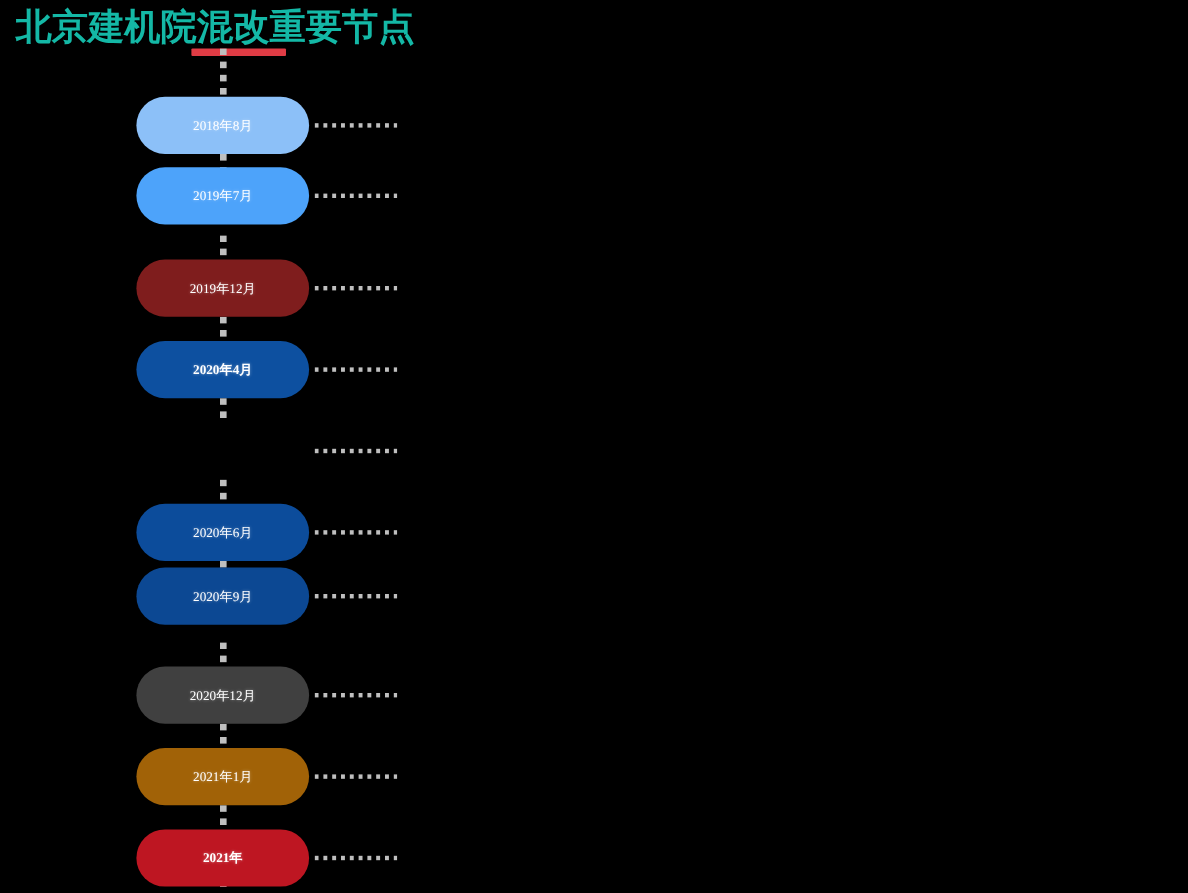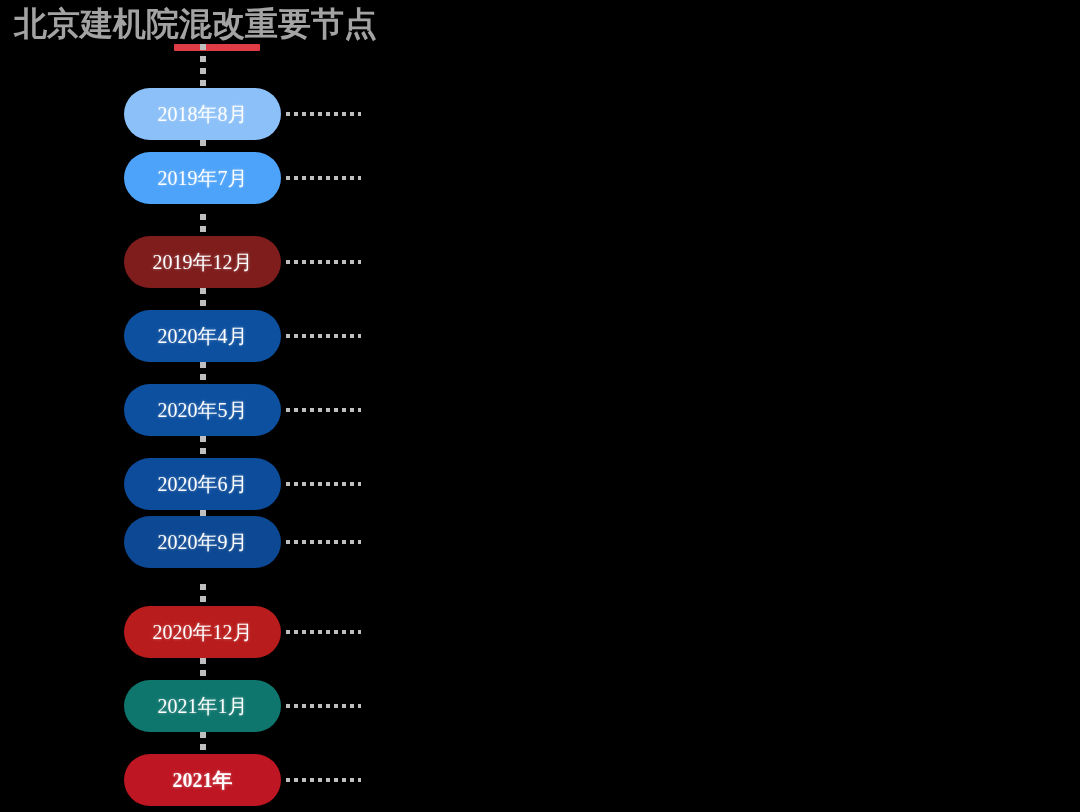--- a/index.html
+++ b/index.html
@@ -33,21 +33,21 @@
   #page-title {
     position: absolute;
     left: 0;
     top: 0;
     margin: 0;
     font-family: "Liberation Sans", "DejaVu Sans", sans-serif;
     font-weight: bold;
     font-size: 33px;
     line-height: 40px;
     letter-spacing: 0px;
-    color: #a3a3a3;
+    color: #14b8a6;
     white-space: nowrap;
   }
   #title-underline {
     position: absolute;
     left: 160px;
     top: 40px;
     width: 86px;
     height: 7px;
     background: #E03C45;
     border-radius: 1px;
@@ -82,21 +82,21 @@
     width: 157px;
     height: 52px;
     border-radius: 26px;
     display: flex;
     align-items: center;
     justify-content: center;
     box-sizing: border-box;
   }
   .pill-label {
     font-family: "Liberation Serif", "DejaVu Serif", serif;
-    font-size: 20px;
+    font-size: 12px;
     line-height: 22px;
     color: #FFFFFF;
     white-space: nowrap;
     text-shadow: 0 0 3px rgba(255,255,255,0.45);
     text-align: center;
   }
   .pill.accent .pill-label {
     font-weight: bold;
     font-family: Liberation Serif, serif;
   }
@@ -158,57 +158,54 @@
         <div class="connector"></div>
       </div>
       <div class="spine-gap" style="top: 214px; height: 22px;"></div>
       <div class="tl-row" style="top: 236px;">
         <div class="pill" style="background: #7f1d1d;">
           <span class="pill-label">2019年12月</span>
         </div>
         <div class="connector"></div>
       </div>
       <div class="spine-gap" style="top: 288px; height: 22px;"></div>
-      <div class="tl-row" style="top: 310px;">
+      <div class="tl-row" style="top: 310px; font-weight: bold;">
         <div class="pill" style="background: rgb(13, 80, 160);">
           <span class="pill-label">2020年4月</span>
         </div>
         <div class="connector"></div>
       </div>
       <div class="spine-gap" style="top: 362px; height: 22px;"></div>
       <div class="tl-row" style="top: 384px;">
-        <div class="pill" style="background: rgb(13, 80, 160);">
-          <span class="pill-label">2020年5月</span>
-        </div>
         <div class="connector"></div>
       </div>
       <div class="spine-gap" style="top: 436px; height: 22px;"></div>
       <div class="tl-row" style="top: 458px; padding-left: 32px;">
         <div class="pill" style="background: rgb(12, 76, 155);">
           <span class="pill-label">2020年6月</span>
         </div>
         <div class="connector"></div>
       </div>
       <div class="spine-gap" style="top: 510px; height: 22px;"></div>
       <div class="tl-row" style="top: 516px;">
         <div class="pill" style="background: rgb(12, 72, 147);">
           <span class="pill-label">2020年9月</span>
         </div>
         <div class="connector"></div>
       </div>
       <div class="spine-gap" style="top: 584px; height: 22px;"></div>
       <div class="tl-row" style="top: 606px;">
-        <div class="pill" style="background: #b91c1c;">
+        <div class="pill" style="background: #404040;">
           <span class="pill-label">2020年12月</span>
         </div>
         <div class="connector"></div>
       </div>
       <div class="spine-gap" style="top: 658px; height: 22px;"></div>
       <div class="tl-row" style="top: 680px;">
-        <div class="pill" style="background: #0f766e;">
+        <div class="pill" style="background: #a16207;">
           <span class="pill-label">2021年1月</span>
         </div>
         <div class="connector"></div>
       </div>
       <div class="spine-gap" style="top: 732px; height: 22px;"></div>
       <div class="tl-row" style="top: 754px;">
         <div class="pill accent" style="background: rgb(190, 22, 34);">
           <span class="pill-label">2021年</span>
         </div>
         <div class="connector"></div>

